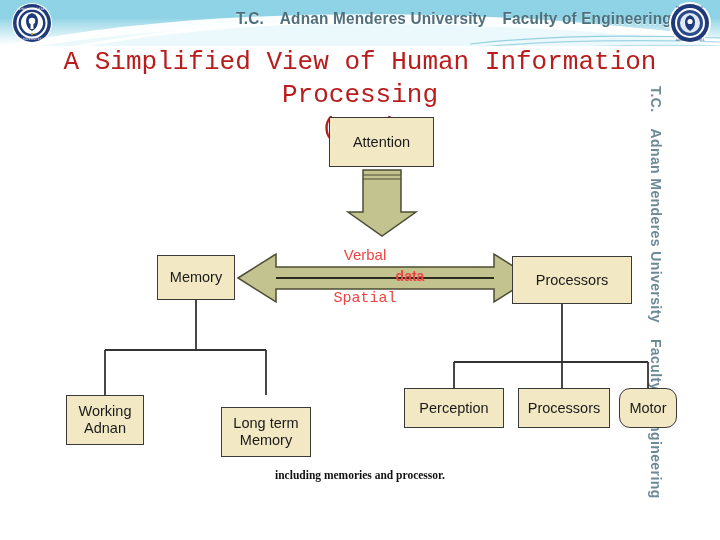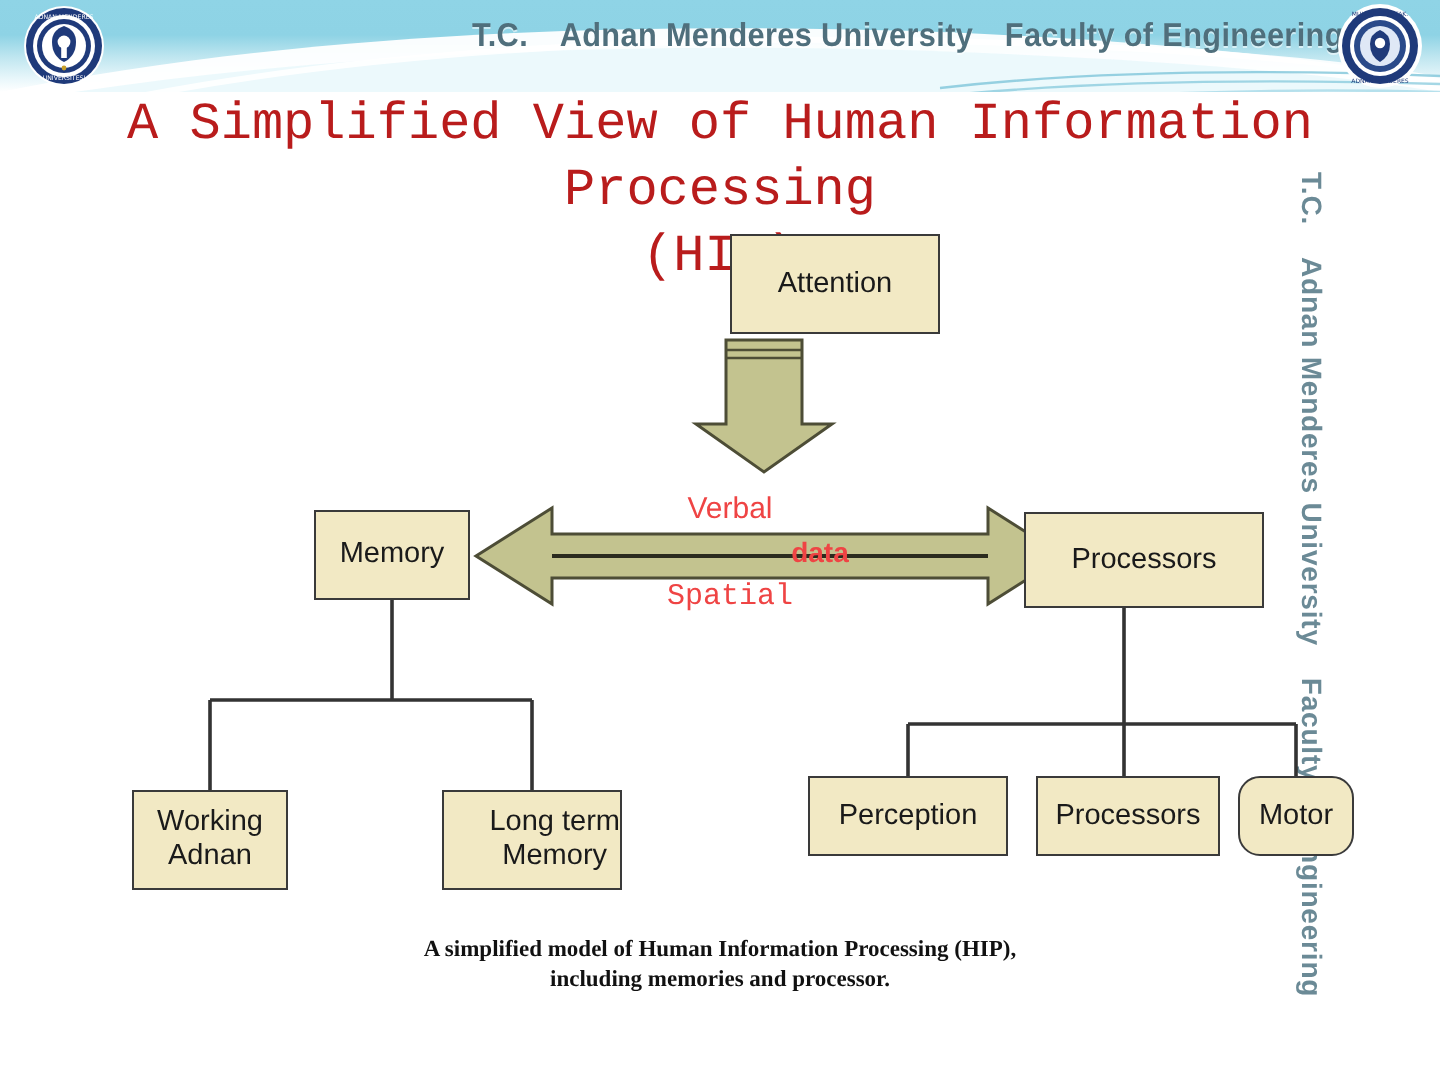--- a/index.html
+++ b/index.html
@@ -53,25 +53,25 @@
 
   
   .diagram{position:absolute;left:0;top:108px;width:700px;height:360px;}
   .node{
     position:absolute;background:#f2e9c4;border:1.6px solid #3a3a3a;
     color:#1a1a1a;font-size:14.5px;line-height:17px;text-align:center;
     display:flex;align-items:center;justify-content:center;
     font-family:"Liberation Sans",sans-serif;
     box-sizing:border-box;
   }
-  .n-attention {left:329px;top:9px;  width:105px;height:50px;margin-left:36px;}
+  .n-attention {left:329px;top:9px;  width:105px;height:50px;}
   .n-memory    {left:157px;top:147px;width:78px; height:45px;}
   .n-processors{left:512px;top:148px;width:120px;height:48px;}
   .n-working   {left:66px; top:287px;width:78px; height:50px;}
-  .n-longterm  {left:221px;top:287px;width:90px; height:50px;justify-content:flex-end;}
+  .n-longterm  {left:221px;top:299px;width:90px; height:50px;}
   .n-perception{left:404px;top:280px;width:100px;height:40px;}
   .n-cognition {left:518px;top:280px;width:92px; height:40px;}
   .n-motor     {left:619px;top:280px;width:58px; height:40px;border-radius:11px;}
 
   
   .alabel{
     position:absolute;color:#ef4444;font-size:15px;
     font-family:"Liberation Sans",sans-serif;text-align:center;
   }
   .lbl-verbal {left:320px;top:138px;width:90px;}
@@ -195,17 +195,16 @@
     <div class="node n-perception">Perception</div>
     <div class="node n-cognition">Processors</div>
     <div class="node n-motor">Motor</div>
 
     <div class="alabel lbl-verbal">Verbal</div>
     <div class="alabel lbl-spatial">Spatial</div>
     <div class="alabel lbl-data">data</div>
   </div>
 
   <div class="caption">
-    <div>A simplified model of Human Information Processing (HIP),</div>
     <div>including memories and processor.</div>
   </div>
 
 </div>
 
 </body></html>

